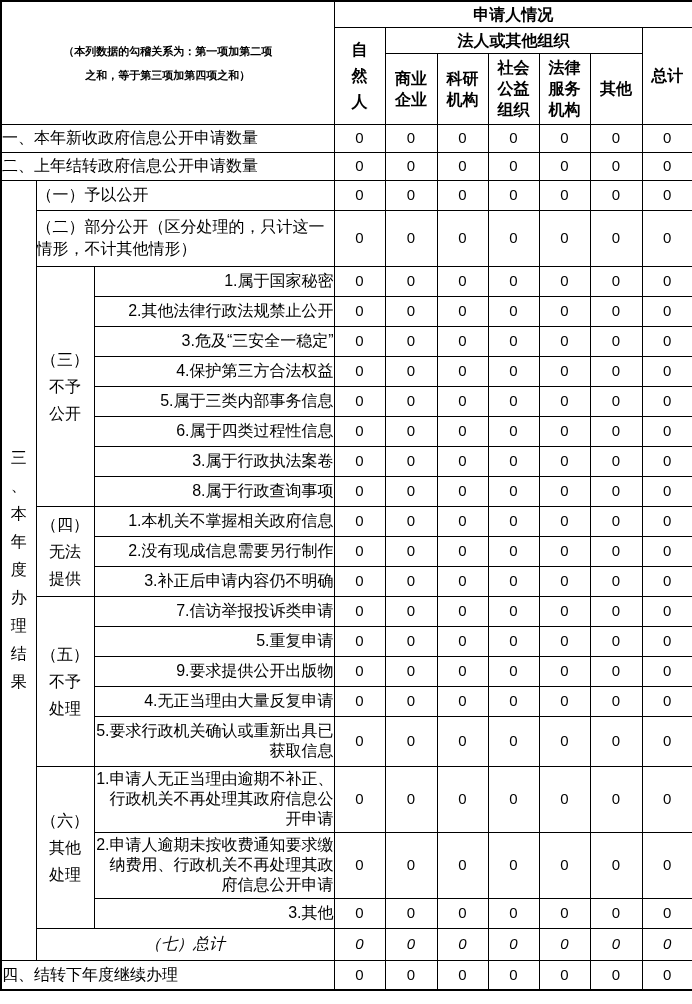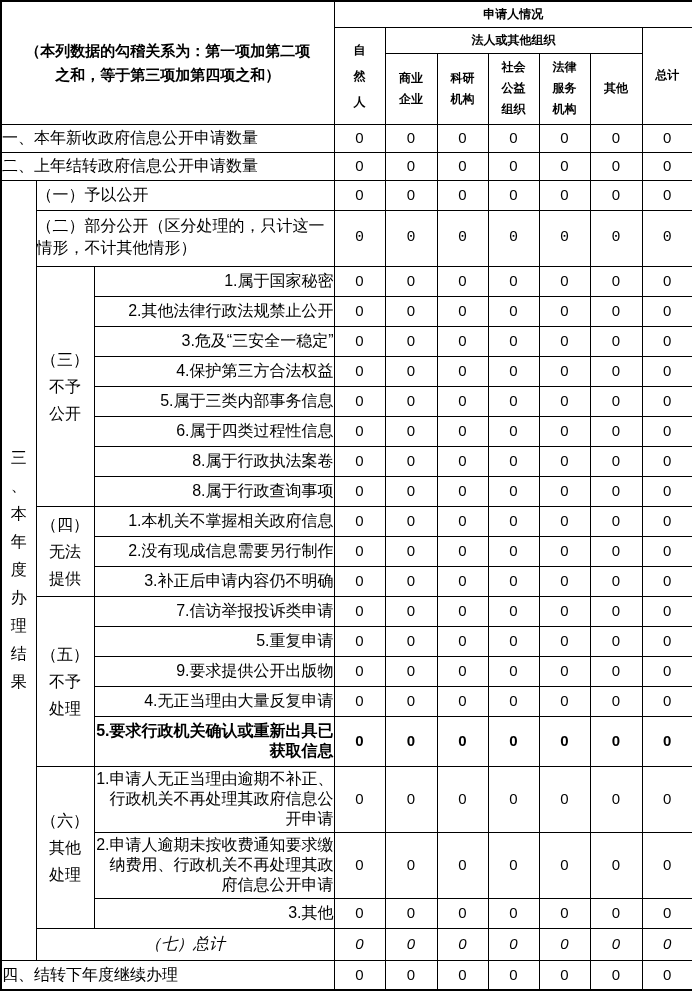--- a/index.html
+++ b/index.html
@@ -21,29 +21,29 @@
   table.report td, table.report th {
     border: 1px solid #000000;
     padding: 0;
     overflow: hidden;
     vertical-align: middle;
     box-sizing: border-box;
   }
   
   .corner {
     font-weight: bold;
-    font-size: 15px;
+    font-size: 11px;
     text-align: center;
     white-space: pre-line;
     line-height: 24px;
     padding: 2px 4px;
   }
   th.hd {
     font-weight: bold;
-    font-size: 12px;
+    font-size: 16px;
     text-align: center;
     white-space: pre-line;
     line-height: 21px;
     padding: 2px 1px;
   }
   th.vhead { line-height: 26px; }
   
   .lab {
     text-align: left;
     font-size: 16px;
@@ -78,22 +78,22 @@
   .num {
     text-align: center;
     font-size: 15px;
     line-height: 18px;
   }
   
   tr.rh26 { height: 26px; }
   tr.rh28 { height: 28px; }
   tr.rh30 { height: 30px; }
   tr.rh32 { height: 32px; font-style: italic; }
-  tr.rh50 { height: 50px; font-weight: bold; }
-  tr.rh56 { height: 56px; font-family: Liberation Mono, monospace; }
+  tr.rh50 { height: 50px; }
+  tr.rh56 { height: 56px; }
   tr.rh66 { height: 66px; }
   tr.rh71 { height: 71px; }
 </style>
 </head>
 <body>
 
 <div class="page">
   <table class="report">
     <colgroup>
       <col style="width:35px">
@@ -243,21 +243,21 @@
         <td class="item">6.属于四类过程性信息</td>
       <td class="num">0</td>
           <td class="num">0</td>
           <td class="num">0</td>
           <td class="num">0</td>
           <td class="num">0</td>
           <td class="num">0</td>
           <td class="num">0</td>
         </tr>
       <tr class="rh30">
-        <td class="item">8.属于行政执法案卷</td>
+        <td class="item">3.属于行政执法案卷</td>
       <td class="num">0</td>
           <td class="num">0</td>
           <td class="num">0</td>
           <td class="num">0</td>
           <td class="num">0</td>
           <td class="num">0</td>
           <td class="num">0</td>
         </tr>
       <tr class="rh30">
         <td class="item">8.属于行政查询事项</td>

